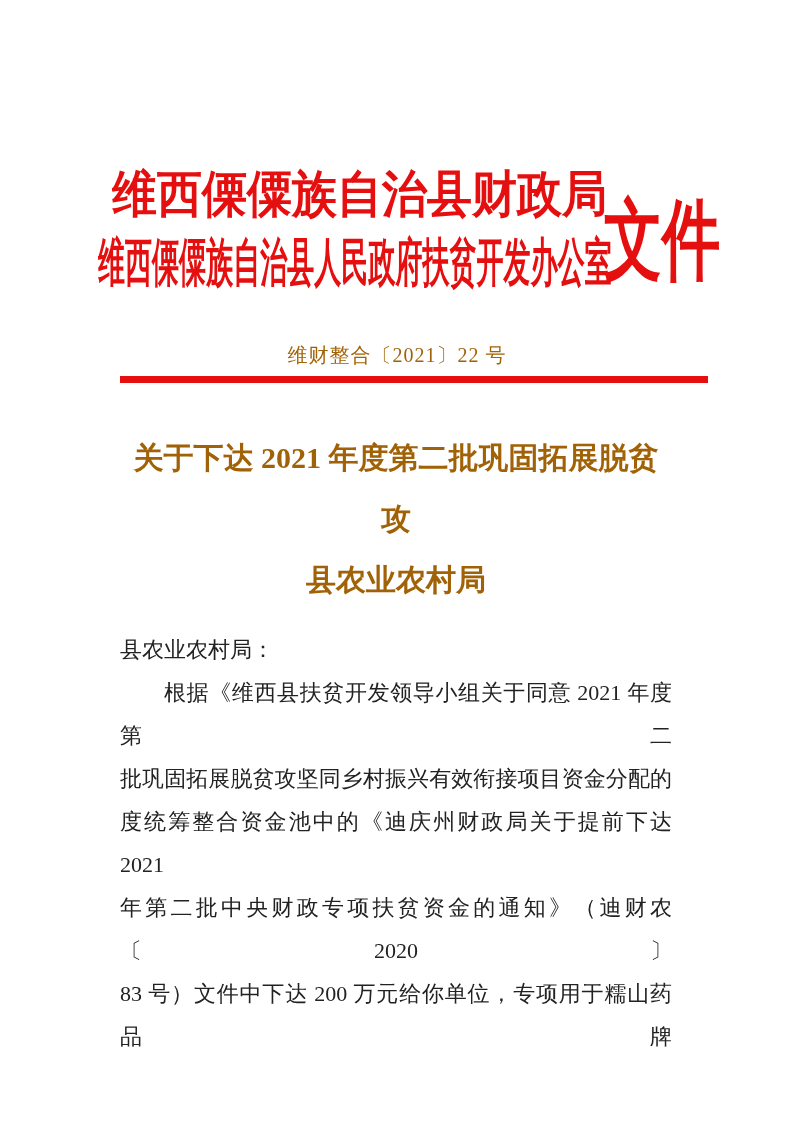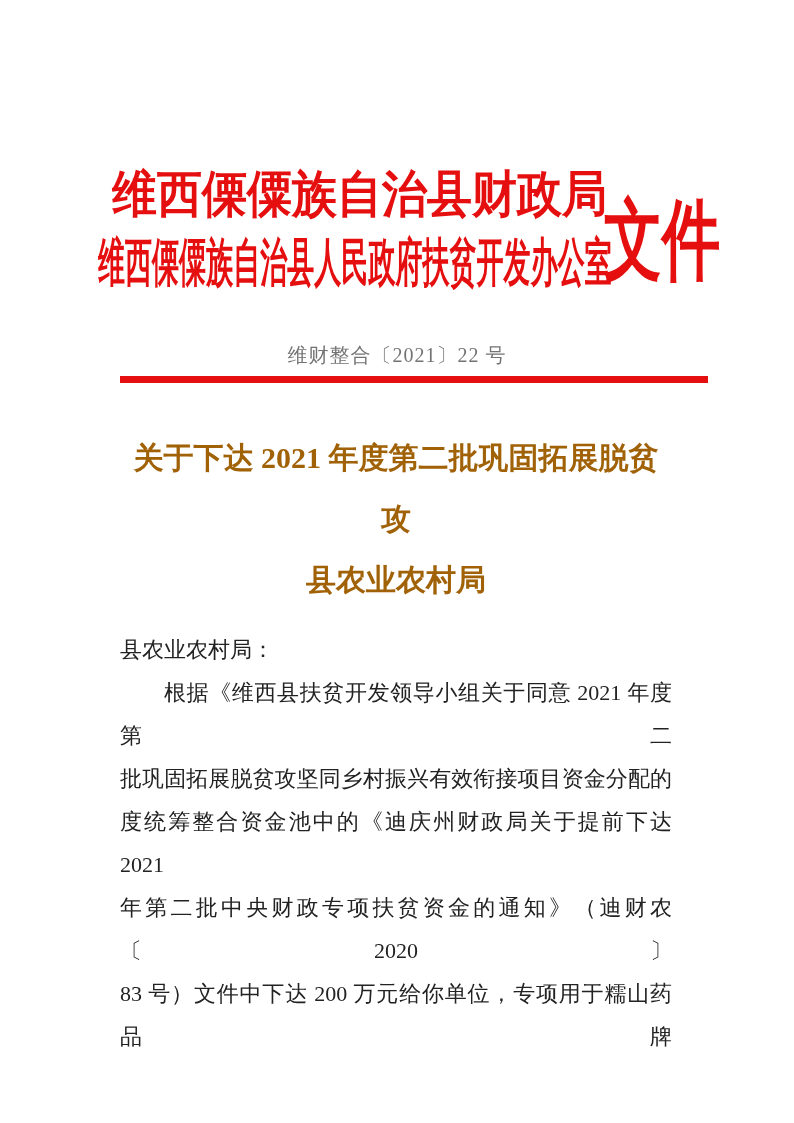--- a/index.html
+++ b/index.html
@@ -34,21 +34,21 @@
   .docword {
     position: absolute; left: 604px; top: 30px;
     font-size: 88px; font-weight: bold; color: var(--accent);
     white-space: nowrap; line-height: 1;
     transform: scaleX(0.66); transform-origin: left top;
   }
 
   
   .docnum {
     position: absolute; top: 330px; left: 0; width: 100%;
-    text-align: center; font-size: 20px; color: #737373;
+    text-align: center; font-size: 20px; color: #a16207;
     letter-spacing: 1px;
   }
   .redrule {
     position: absolute; top: 364px; left: 120px;
     width: 588px; height: 7px; background: var(--accent);
   }
 
   
   .title {
     position: absolute; top: 415px; left: 120px; width: 552px;

